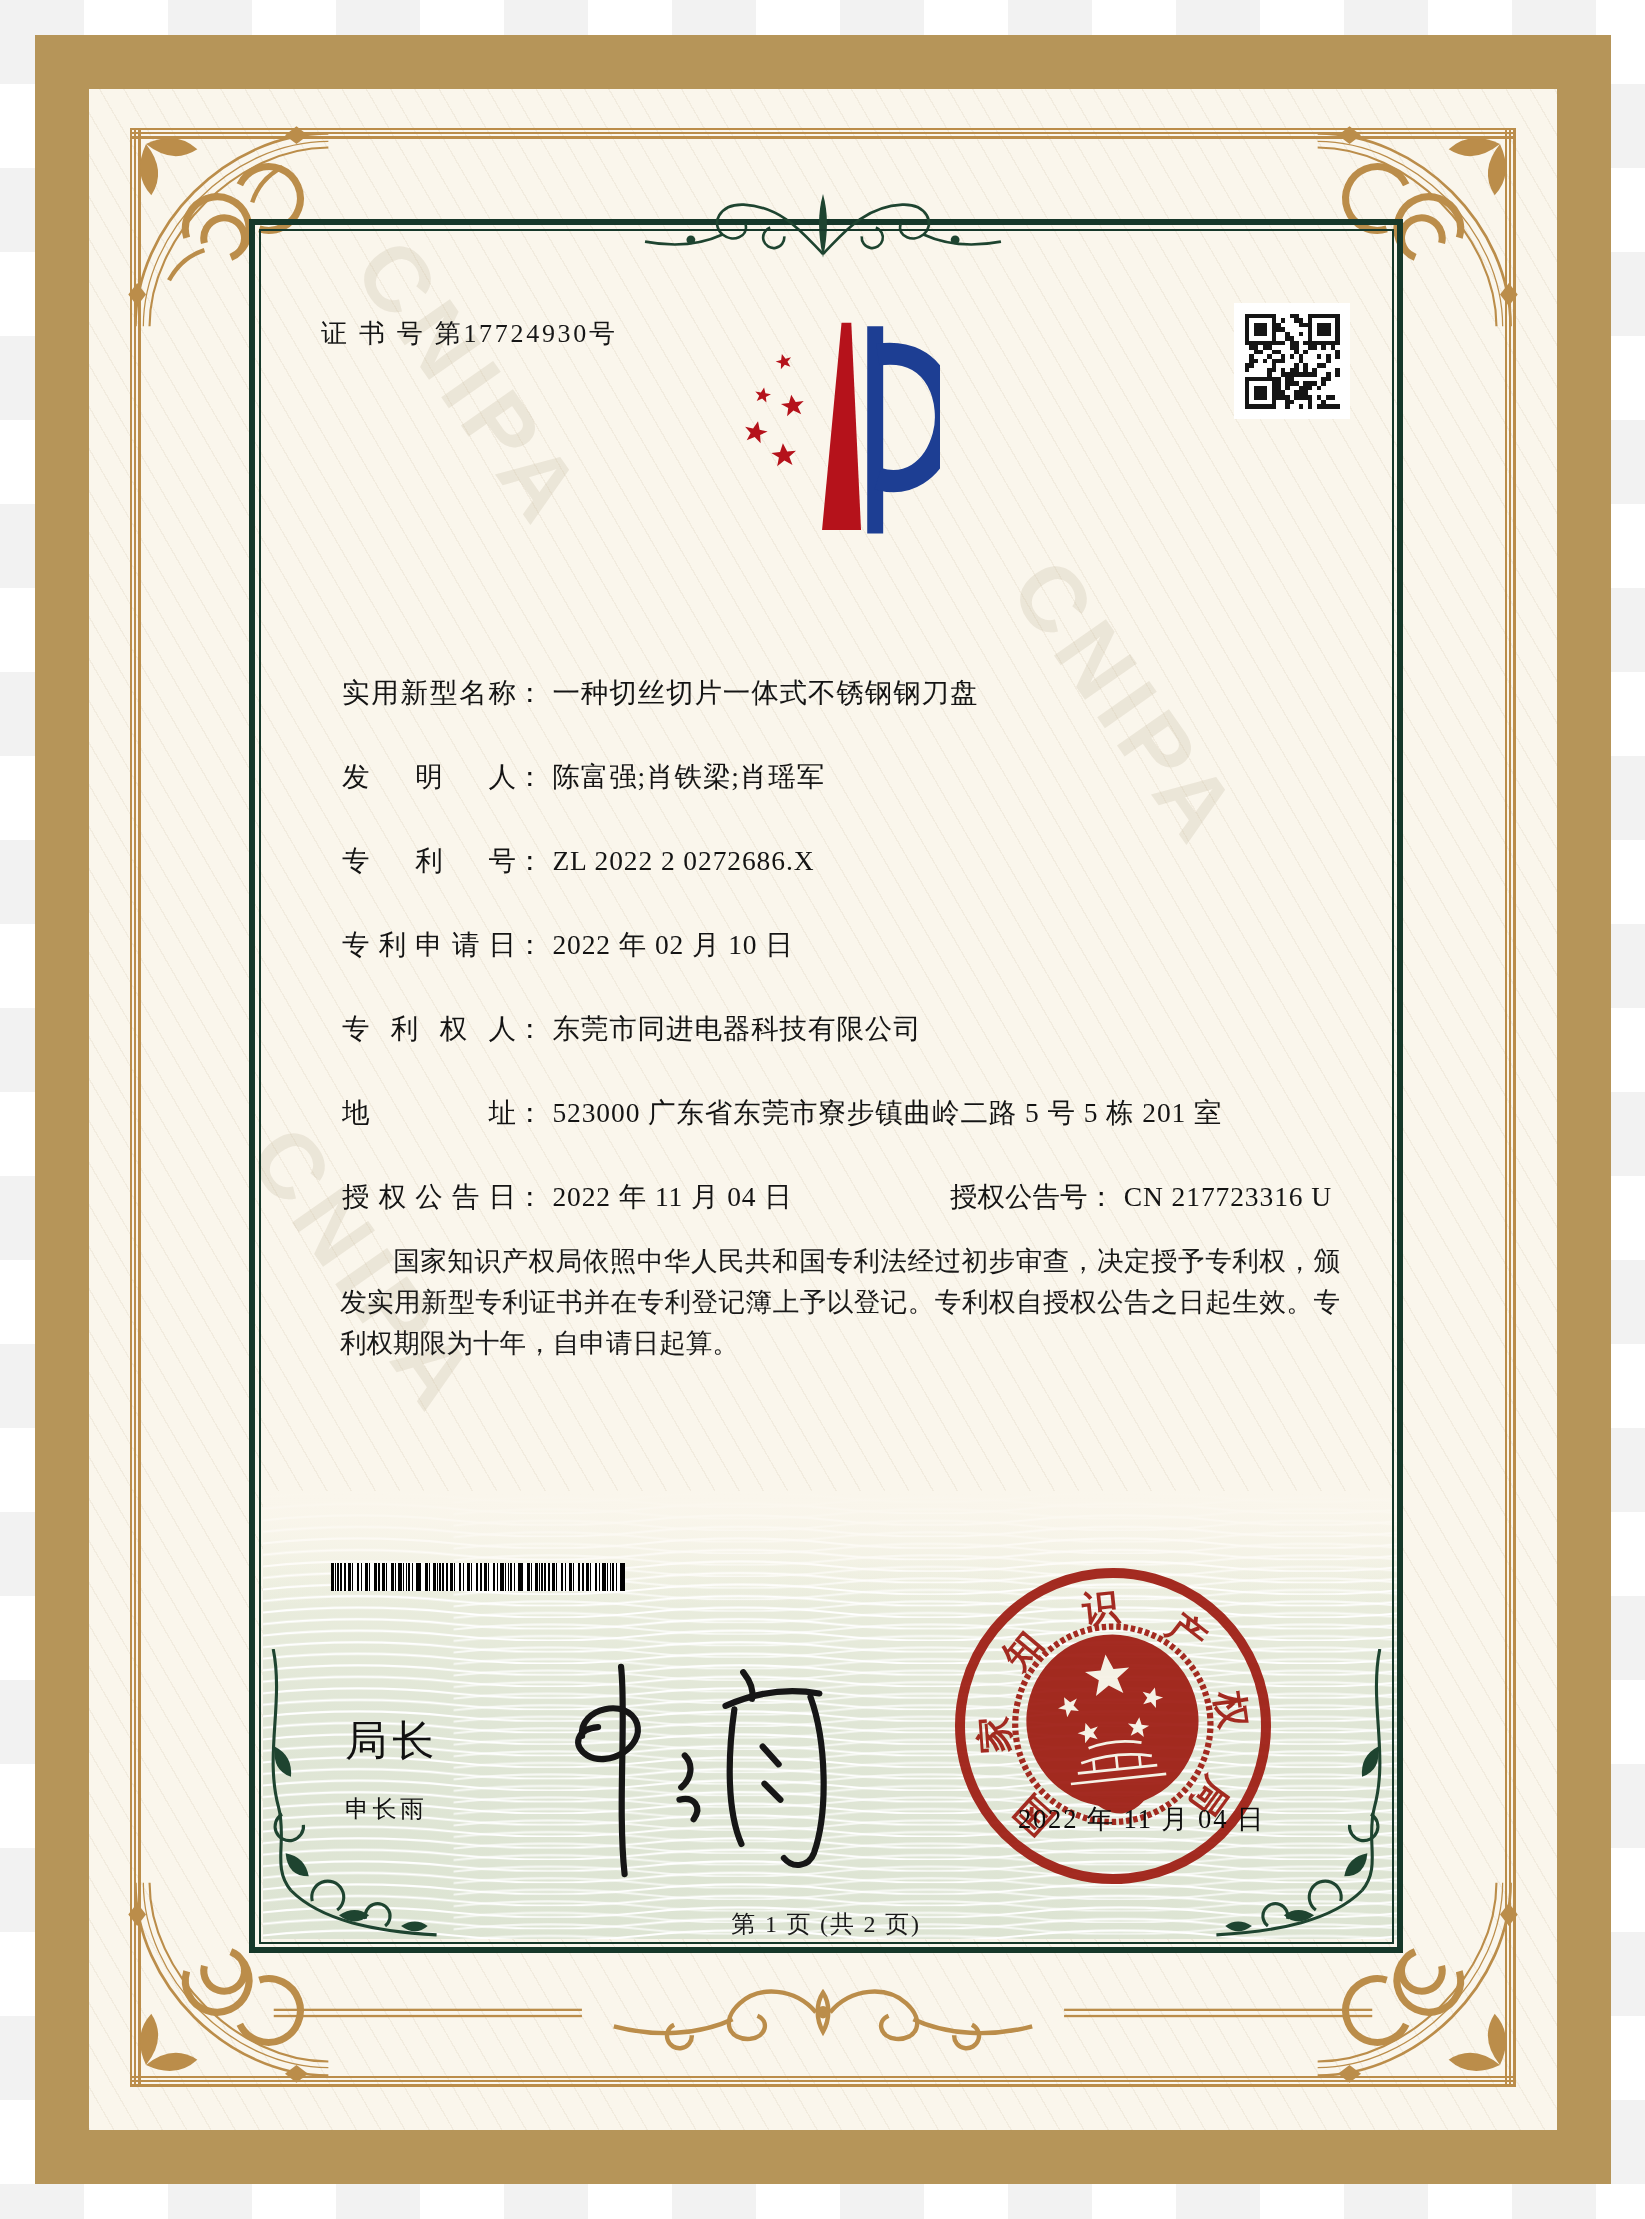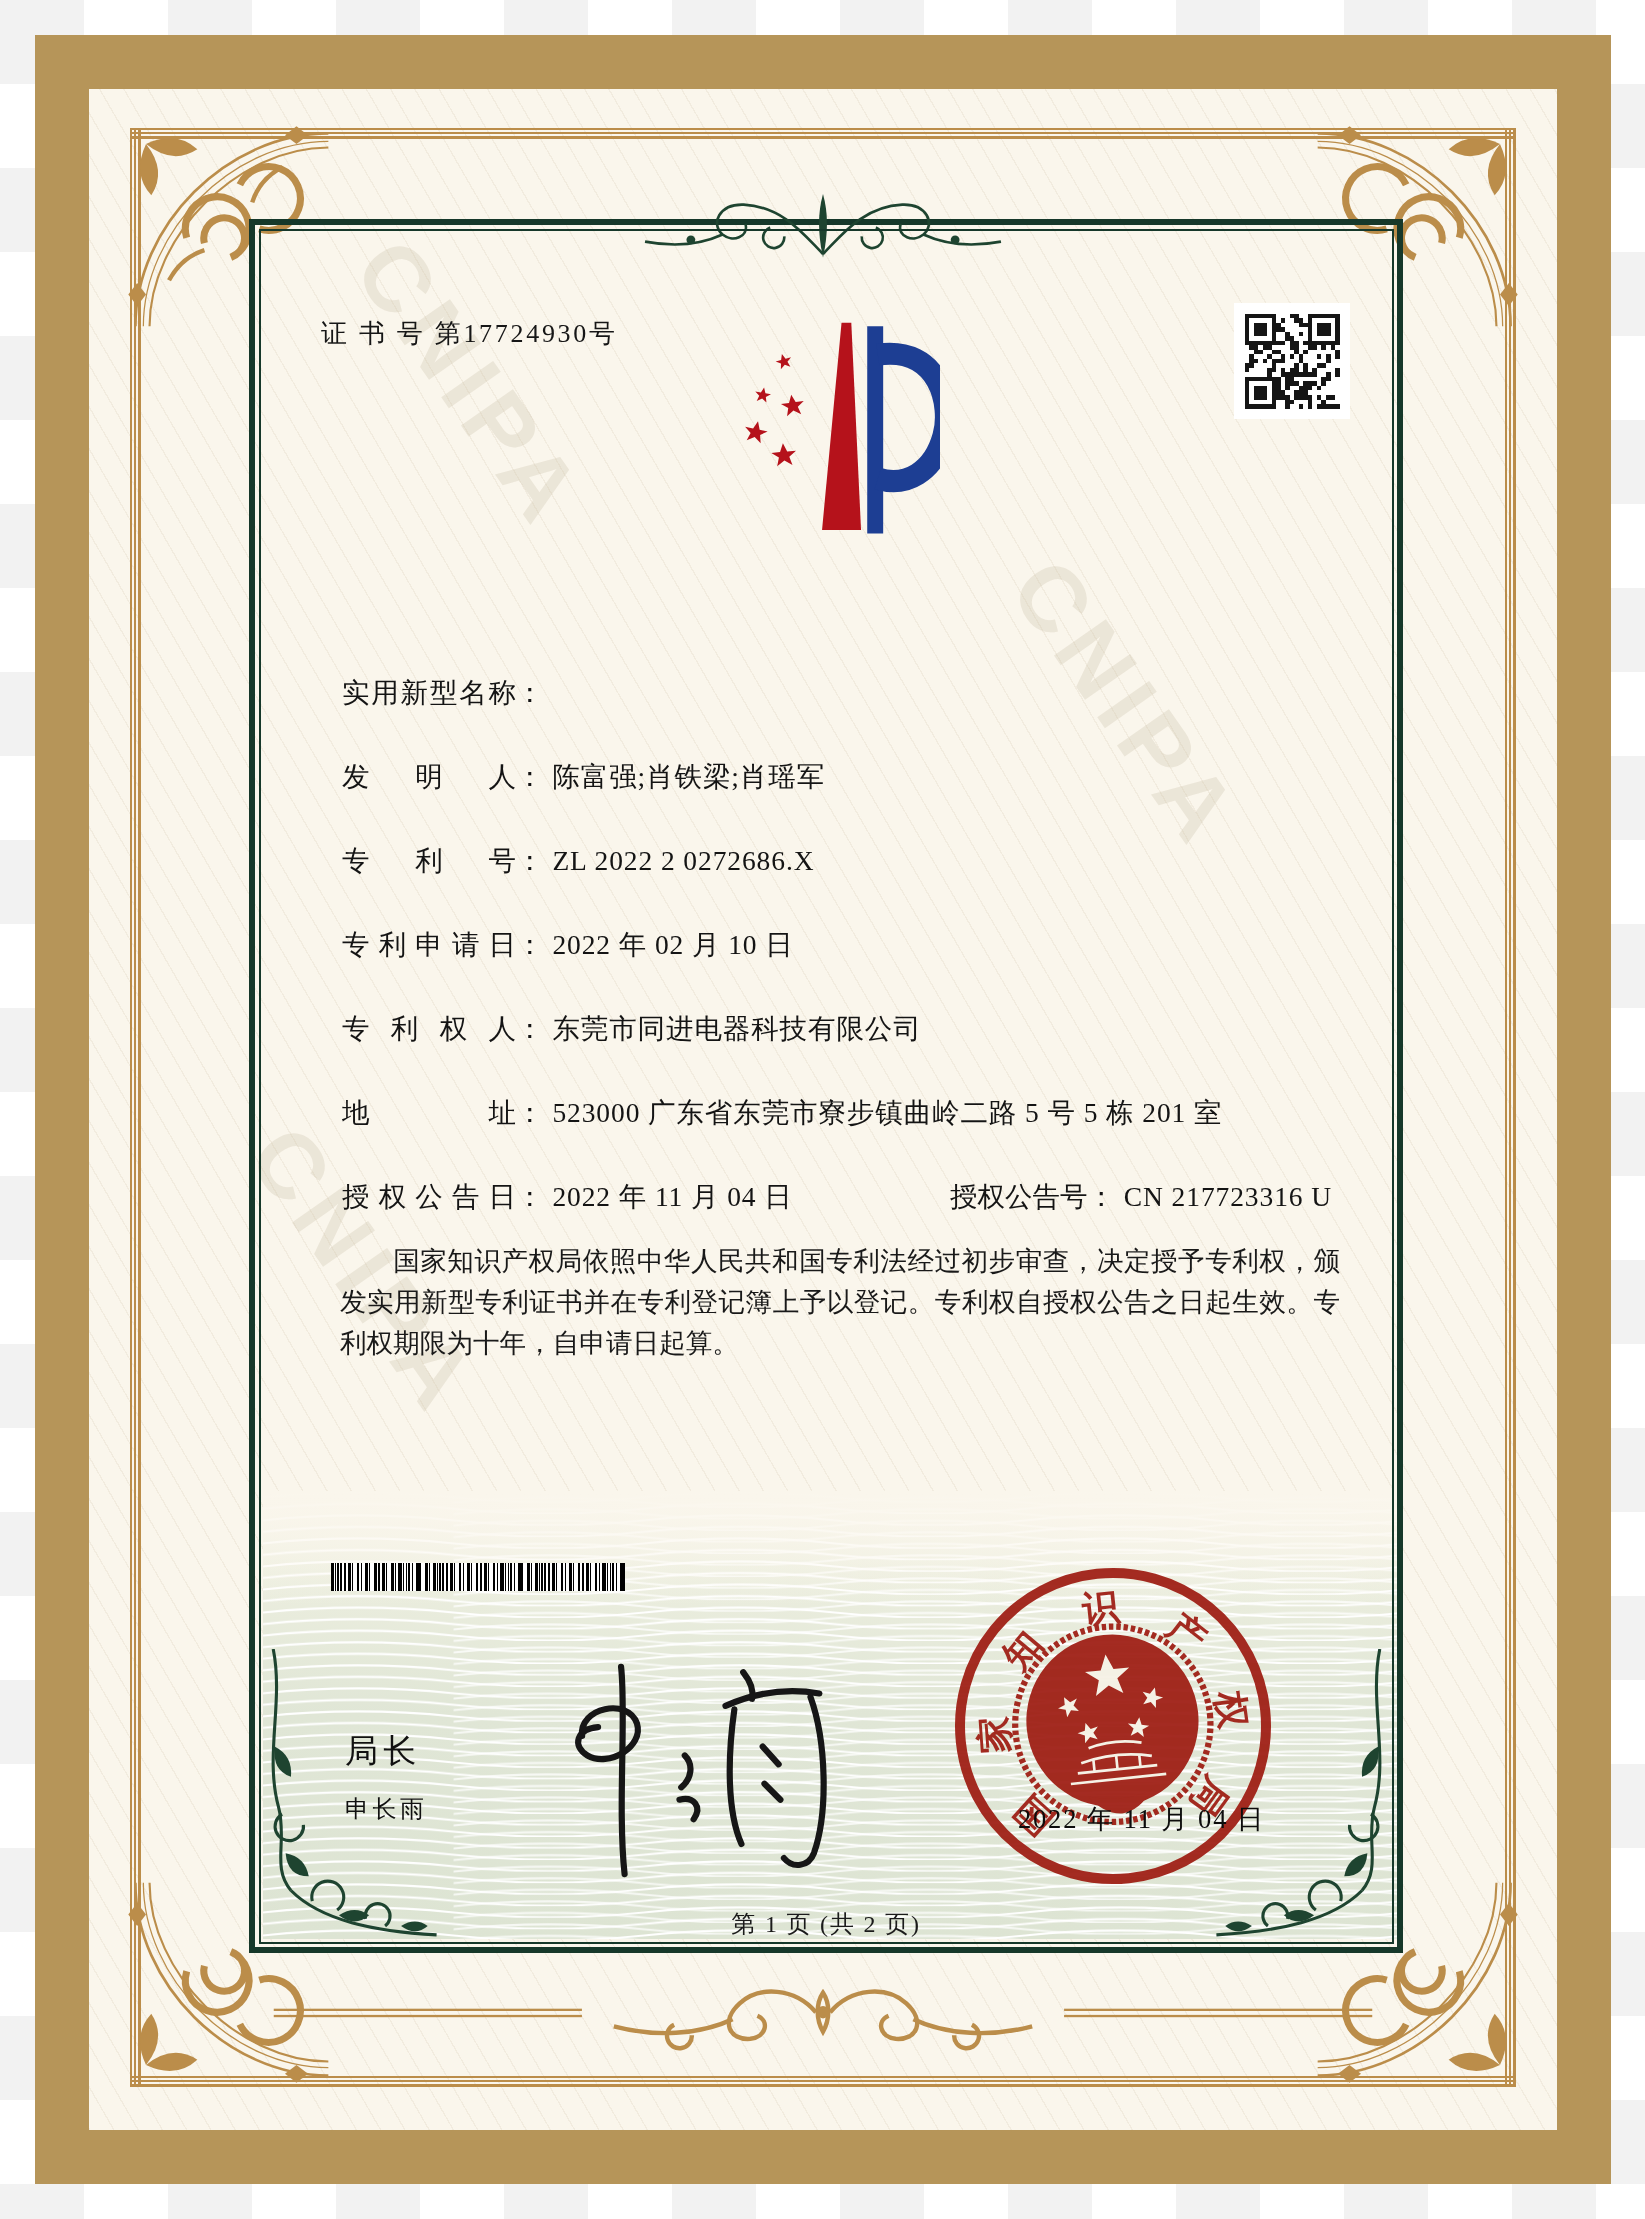--- a/index.html
+++ b/index.html
@@ -72,21 +72,21 @@
   .wave{position:absolute;left:8px;right:8px;bottom:8px;height:448px;z-index:2;}
   .vine{position:absolute;z-index:3;}
   .vine.bl{left:3.5px;bottom:5.3px;}
   .vine.br{right:3.5px;bottom:5.3px;transform:scaleX(-1);}
   .barcode{
     position:absolute;left:76px;top:1338px;width:294px;height:27.5px;z-index:4;background:#fff;
     background-image:
       repeating-linear-gradient(90deg,#000 0 2.7px,transparent 2.7px 4.4px,#000 4.4px 5.3px,transparent 5.3px 8.9px,#000 8.9px 11.5px,transparent 11.5px 13.3px,#000 13.3px 14px,transparent 14px 17px),
       repeating-linear-gradient(90deg,transparent 0 6.2px,#000 6.2px 8px,transparent 8px 14px,#000 14px 15px,transparent 15px 20.4px);
   }
-  .sig-title{position:absolute;left:90px;top:1488px;font-size:33px;color:#111;z-index:4;letter-spacing:5.3px;margin-top:16px;}
+  .sig-title{position:absolute;left:90px;top:1488px;font-size:42px;color:#111;z-index:4;letter-spacing:5.3px;}
   .sig-name{position:absolute;left:90px;top:1568px;font-size:24px;color:#111;z-index:4;letter-spacing:3.5px;}
   .signature{position:absolute;left:297px;top:1426px;z-index:4;}
   
   .seal{
     position:absolute;left:700px;top:1343px;width:316px;height:316px;z-index:5;
     transform:rotate(-6deg);opacity:.93;
   }
   .seal-ring{position:absolute;inset:0;border:10.6px solid #9e1c12;border-radius:50%;box-sizing:border-box;}
   .seal-char{
     position:absolute;left:50%;top:50%;z-index:6;width:41px;margin-left:-20.4px;margin-top:-20.4px;height:41px;
@@ -715,20 +715,21 @@
           <i class="d"></i>
           <i class="d"></i>
         </div>
     </div>
 
 
     <div class="fields">
       <div class="f-row">
         <span class="f-label">实用新型名称</span>
           <span class="f-colon">：</span>
+        <span class="f-value">一种切丝切片一体式不锈钢钢刀盘</span>
       </div>
       <div class="f-row">
         <span class="f-label">发 明 人</span>
           <span class="f-colon">：</span>
         <span class="f-value">陈富强;肖铁梁;肖瑶军</span>
       </div>
       <div class="f-row">
         <span class="f-label">专 利 号</span>
           <span class="f-colon">：</span>
         <span class="f-value">ZL 2022 2 0272686.X</span>

